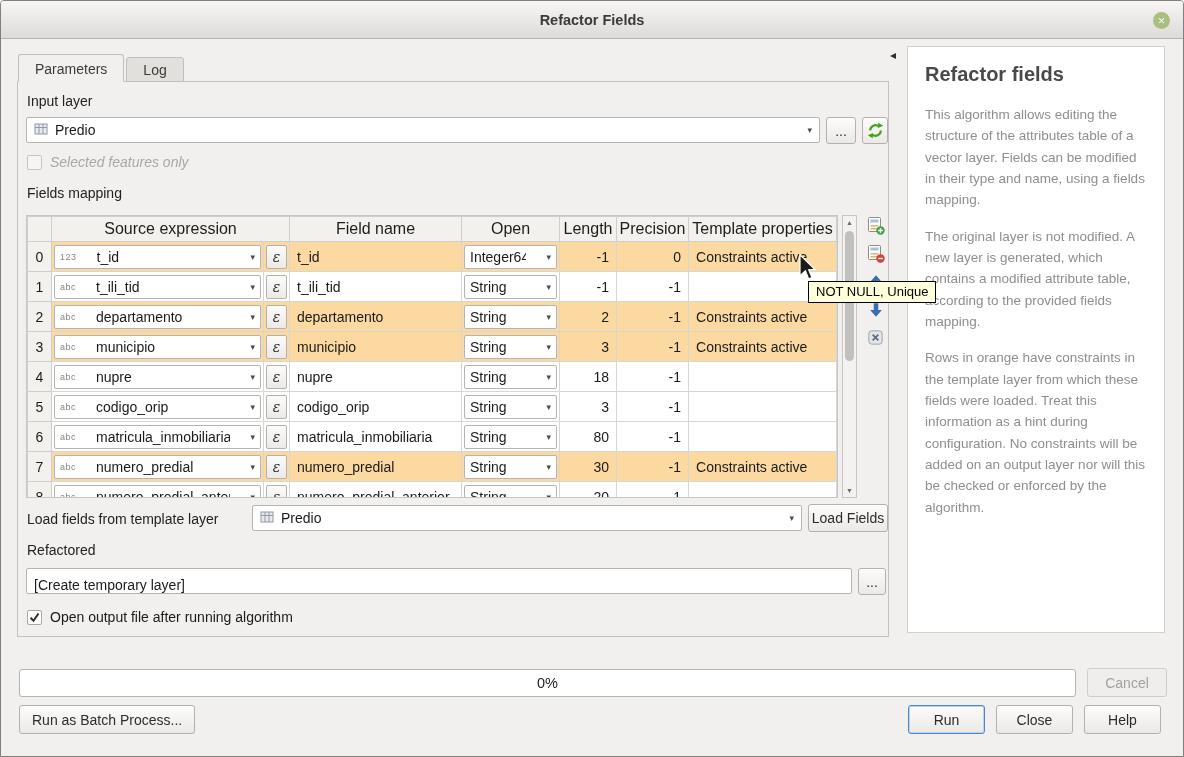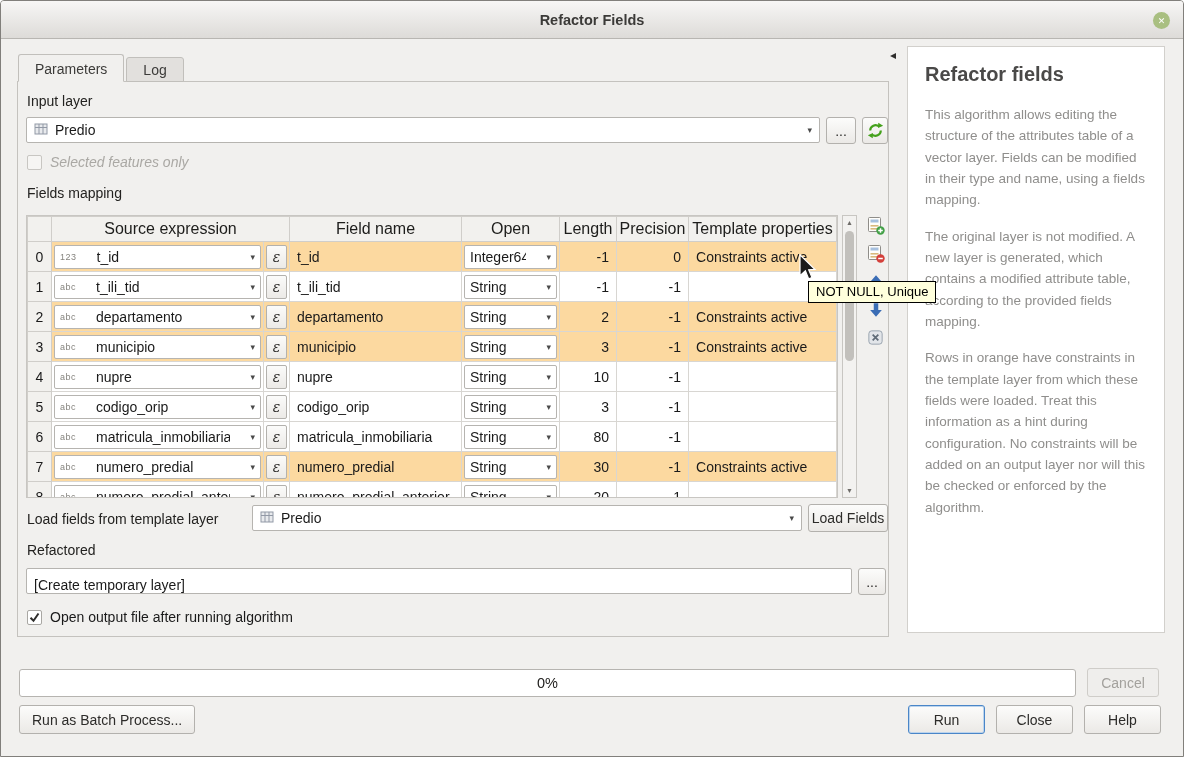--- a/index.html
+++ b/index.html
@@ -100,21 +100,21 @@
   .help-panel { position: absolute; left: 906px; top: 45px; width: 258px; height: 587px;
                 background: #fff; border: 1px solid #d2d0cc; padding: 16px 17px; overflow: hidden; }
   .help-panel h1 { font-size: 20px; color: #4a4948; margin-bottom: 18px; font-weight: bold; }
   .help-panel p { font-size: 13.5px; line-height: 1.58; color: #8f8e8c; margin-bottom: 15px; }
   .collapse-arrow { position: absolute; left: 889px; top: 47px; font-size: 12px; color: #2e2d2b; }
 
   
   .progress-bar { position: absolute; left: 18px; top: 668px; width: 1057px; height: 28px;
                   background: #fff; border: 1px solid #b6b4b0; border-radius: 3px; display: flex;
                   align-items: center; justify-content: center; font-size: 14.5px; color: #1e1d1b; }
-  .cancel-btn { position: absolute; left: 1086px; top: 667px; width: 72px; height: 29px;
+  .cancel-btn { position: absolute; left: 1086px; top: 667px; width: 80px; height: 29px;
                 background: #efeeec; color: #a3a19d; border-color: #cfcdc9; }
   .batch-btn { position: absolute; left: 18px; top: 704px; height: 29px; padding: 0 12px; }
   .bottom-right { position: absolute; top: 704px; right: 22px; display: flex; gap: 11px; margin-left: 12px; }
   .bottom-right .btn { width: 77px; height: 29px; }
   .run-btn { border: 1px solid #4a86c8; box-shadow: 0 0 0 1px #bcd4ed inset; }
 
   
   .tooltip { position: absolute; left: 807px; top: 280px; background: #ffffdc; border: 1px solid #000;
              padding: 2px 7px 3px; font-size: 13px; color: #000; z-index: 40; white-space: nowrap; }
   .cursor { position: absolute; left: 797px; top: 253px; z-index: 41; }
@@ -284,21 +284,21 @@
                 </div>
               </td>
               <td class="eps-cell"><button class="eps-btn">ε</button></td>
               <td class="name-cell">nupre</td>
               <td class="type-cell">
                 <div class="widget">
                   <span class="wtext">String</span>
                   <span class="arrow">▾</span>
                 </div>
               </td>
-              <td class="num-cell">10</td>
+              <td class="num-cell">18</td>
               <td class="num-cell">-1</td>
               <td class="tpl-cell"></td>
             </tr>
             <tr>
               <td class="rownum">5</td>
               <td class="src-cell">
                 <div class="widget">
                   <span class="prefix">abc</span>
                   <span class="wtext">codigo_orip</span>
                   <span class="arrow">▾</span>

